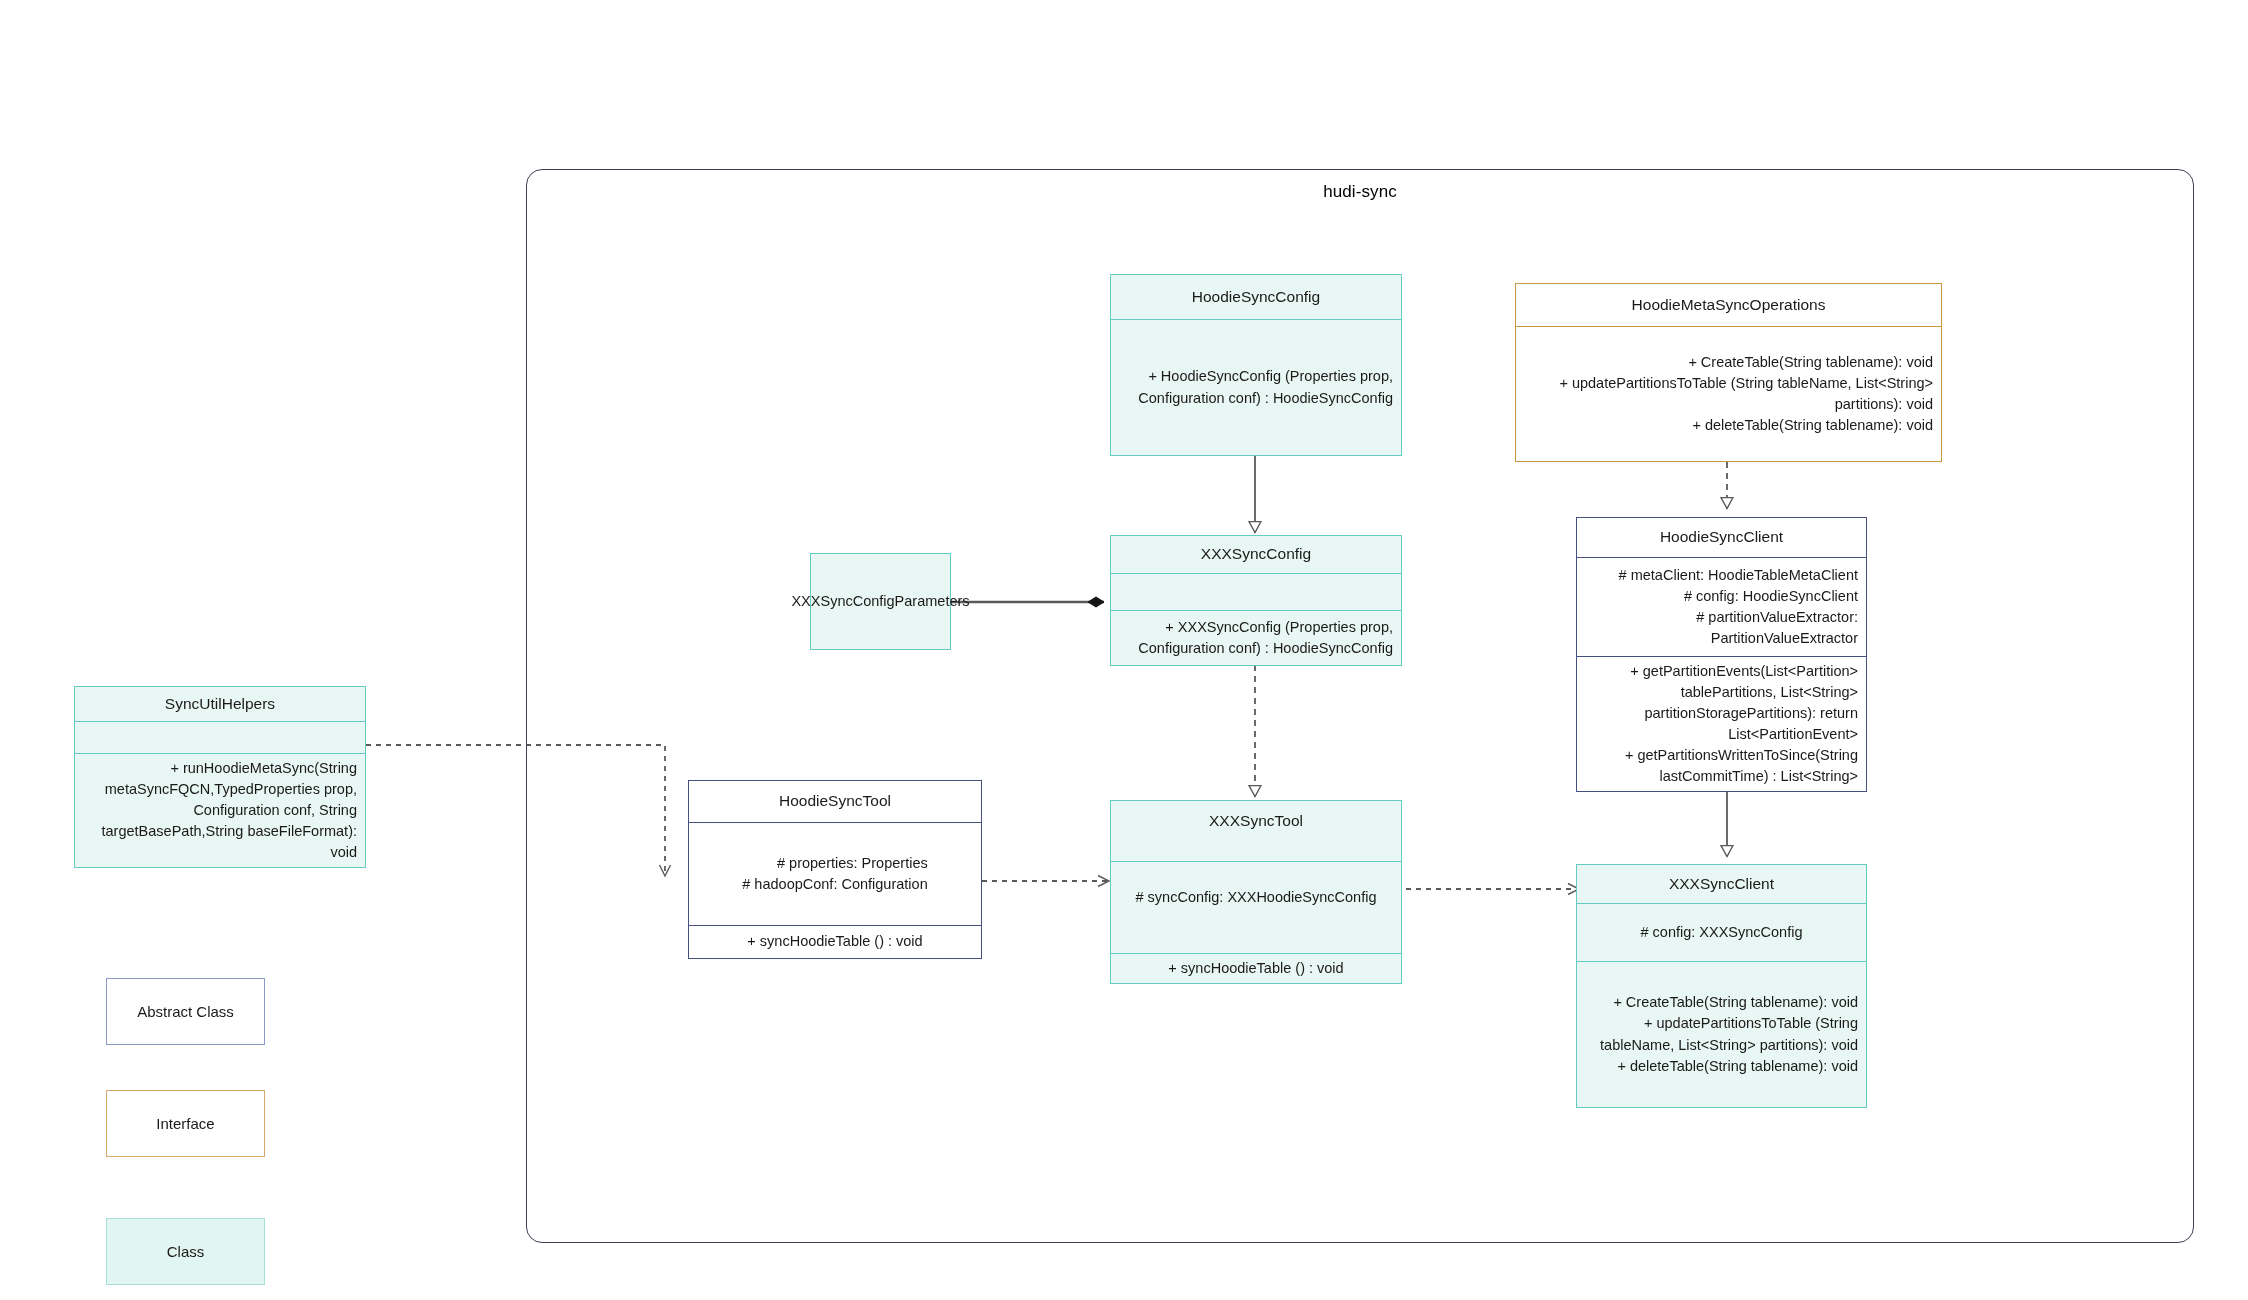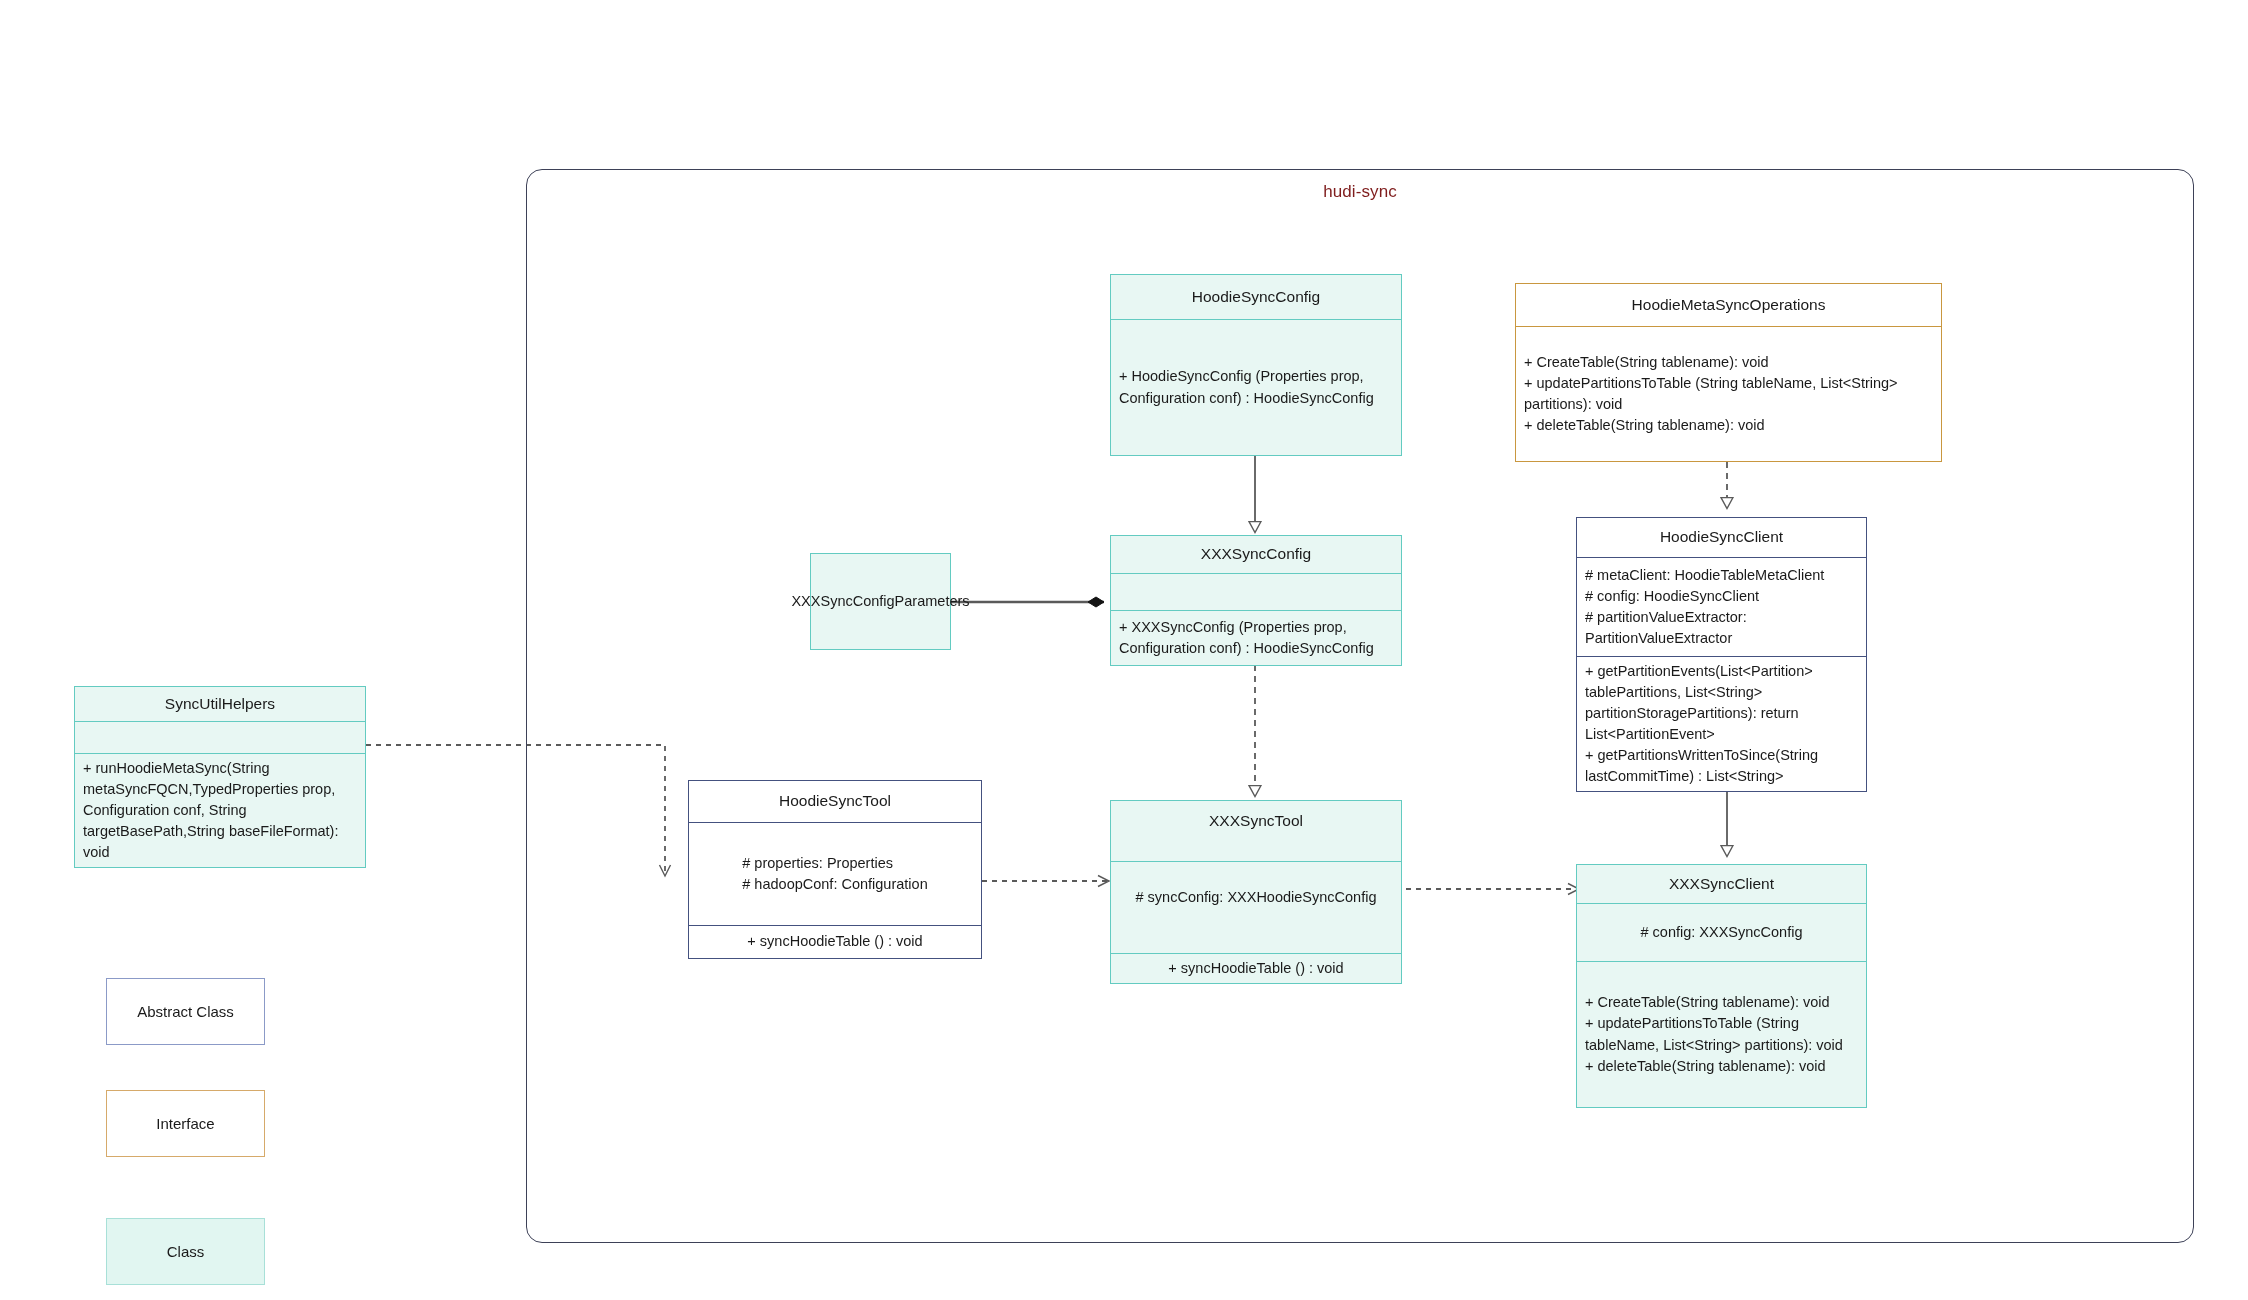--- a/index.html
+++ b/index.html
@@ -31,42 +31,42 @@
     position: absolute;
     border: 1.6px solid #3d4157;
     border-radius: 16px;
     background: transparent;
   }
   .package-title {
     position: absolute;
     width: 100%;
     text-align: center;
     font-size: 17px;
-    color: #7f1d1d;
+    color: #000000;
     letter-spacing: .1px;
   }
   
   .umlbox {
     position: absolute;
     box-sizing: border-box;
     background: #e8f7f3;
     border: 1.6px solid #63cbc1;
     display: flex;
     flex-direction: column;
   }
   .umlbox.klass   { background: #e8f7f3; border-color: #63cbc1; }
   .umlbox.abstract{ background: #ffffff;  border-color: #44517f; }
   .umlbox.iface   { background: #ffffff;  border-color: #c9973f; }
 
   .umlbox .sect {
     box-sizing: border-box;
     display: flex;
     align-items: center;
     justify-content: center;
-    text-align: left;
+    text-align: right;
     padding: 4px 8px;
     line-height: 1.45;
     white-space: pre-line;
   }
   .umlbox .sect + .sect { border-top: 1.6px solid #63cbc1; }
   .umlbox.abstract .sect + .sect { border-top: 1.6px solid #44517f; }
   .umlbox.iface   .sect + .sect { border-top: 1.6px solid #c9973f; }
 
   .sect.title { font-size: 15.5px; }
   .sect.attrs { font-size: 14.5px; }

